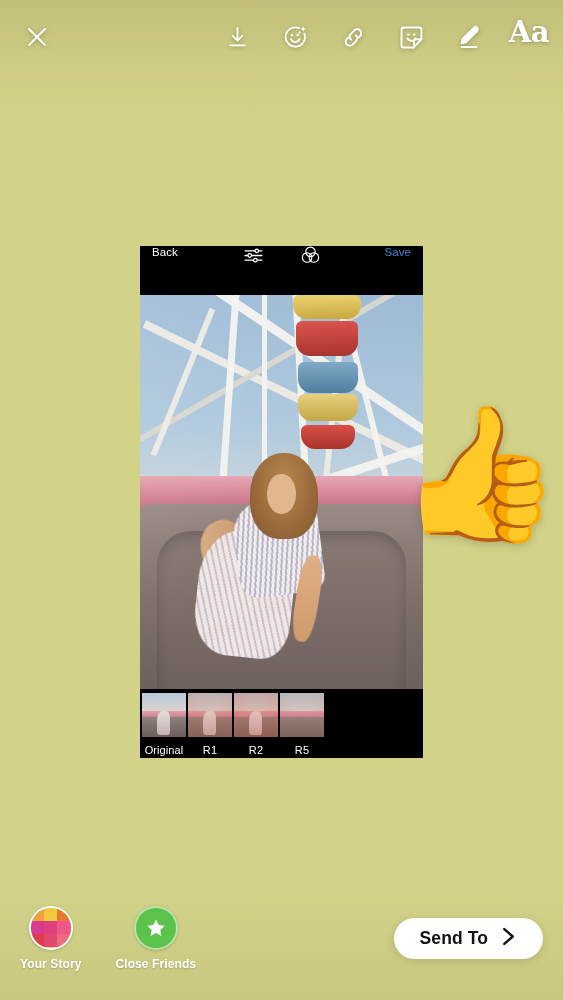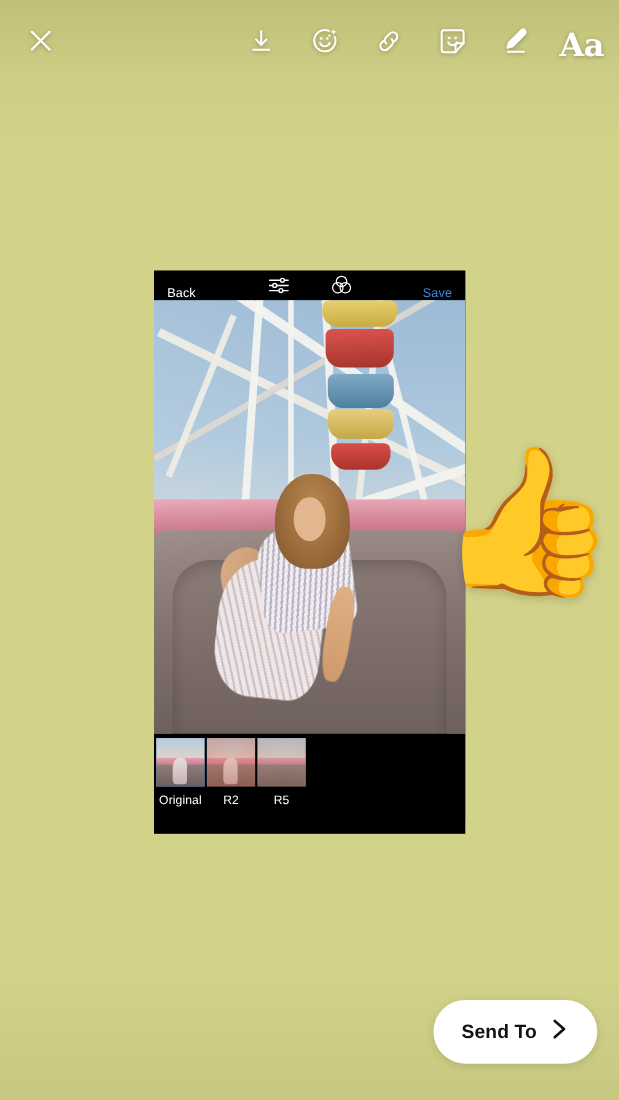--- a/index.html
+++ b/index.html
@@ -29,40 +29,40 @@
     z-index:40;
   }
   .tb-icon{
     width:38px; height:38px;
     display:flex; align-items:center; justify-content:center;
     color:#fff;
     filter:drop-shadow(0 1px 2px rgba(0,0,0,.28));
     cursor:pointer;
   }
   #top-toolbar .spacer{ flex:1 1 auto; }
-  .tb-right{ display:flex; align-items:flex-end; gap:20px; }
+  .tb-right{ display:flex; align-items:flex-start; gap:20px; }
   .aa-text{
     font-family:"DejaVu Serif", serif;
     font-weight:700; font-size:29px; line-height:1;
     color:#fff; letter-spacing:-.5px;
     filter:drop-shadow(0 1px 2px rgba(0,0,0,.28));
   }
 
   
   #photo-editor-card{
     position:absolute;
     left:140px; top:246px;
     width:283px; height:512px;
     background:#000;
     overflow:hidden;
     z-index:10;
   }
   #editor-header{
-    height:27px; background:#000;
-    display:flex; align-items:flex-end;
+    height:49px; background:#000;
+    display:flex; align-items:flex-start;
     padding:0 12px;
     position:relative;
   }
   #editor-header .back-label{
     color:#fff; font-size:11.5px; letter-spacing:.1px;
   }
   #editor-header .hdr-center{
     position:absolute; left:0; right:0;
     display:flex; align-items:center; justify-content:center; gap:38px;
     pointer-events:none;
@@ -236,21 +236,21 @@
   .avatar-cf{
     width:44px; height:44px; border-radius:50%;
     background:#5bc24a;
     border:2px solid rgba(255,255,255,.55);
     display:flex; align-items:center; justify-content:center;
     box-shadow:0 1px 3px rgba(0,0,0,.18);
   }
   #send-to-button{
     margin-left:auto;
     background:#fff; color:#111;
-    height:58px; min-width:140px;
+    height:41px; min-width:140px;
     border-radius:29px;
     display:flex; align-items:center; justify-content:flex-end; gap:12px;
     padding:0 26px;
     box-shadow:0 2px 8px rgba(0,0,0,.13);
     cursor:pointer;
   }
   #send-to-button .send-label{
     font-size:17.5px; font-weight:700; letter-spacing:.1px; color:#121212;
   }
 </style>
@@ -391,20 +391,30 @@
           <div class="ft-sky"></div>
             <div class="ft-pink"></div>
             <div class="ft-body"></div>
             <div class="ft-fig"></div>
           <div class="ft-overlay"></div>
         </div>
         <div class="filter-label">Original</div>
       </div>
 
 
+      <div class="filter-item">
+        <div class="filter-thumb">
+          <div class="ft-sky"></div>
+            <div class="ft-pink"></div>
+            <div class="ft-body"></div>
+            <div class="ft-fig"></div>
+          <div class="ft-overlay tint-r1"></div>
+        </div>
+        <div class="filter-label">R1</div>
+      </div>
 
       <div class="filter-item">
         <div class="filter-thumb">
           <div class="ft-sky"></div>
             <div class="ft-pink"></div>
             <div class="ft-body"></div>
             <div class="ft-fig"></div>
           <div class="ft-overlay tint-r2"></div>
         </div>
         <div class="filter-label">R2</div>
@@ -421,21 +431,43 @@
         </div>
         <div class="filter-label">R5</div>
       </div>
     </div>
   </div>
 
   <div id="thumbsup-sticker">👍</div>
 
   <div id="bottom-bar">
 
-
+    <div class="audience-item">
+      <div class="avatar-story">
+        <div class="grid-cell" style="left: 0px; top: 0px; background: rgb(242, 161, 60);"></div>
+        <div class="grid-cell" style="left: 33.33%; top: 0px; background: rgb(240, 201, 63);"></div>
+        <div class="grid-cell" style="left: 66.66%; top: 0px; background: rgb(232, 121, 47);"></div>
+        <div class="grid-cell" style="left: 0px; top: 33.33%; background: rgb(217, 59, 142);"></div>
+        <div class="grid-cell" style="left: 33.33%; top: 33.33%; background: rgb(224, 64, 124);"></div>
+        <div class="grid-cell" style="left: 66.66%; top: 33.33%; background: rgb(240, 86, 138);"></div>
+        <div class="grid-cell" style="left: 0px; top: 66.66%; background: rgb(224, 58, 78);"></div>
+        <div class="grid-cell" style="left: 33.33%; top: 66.66%; background: rgb(225, 74, 110);"></div>
+        <div class="grid-cell" style="left: 66.66%; top: 66.66%; background: rgb(239, 106, 125);"></div>
+      </div>
+      <div class="audience-label">Your Story</div>
+    </div>
+
+    <div class="audience-item">
+      <div class="avatar-cf">
+        <svg width="22" height="22" viewBox="0 0 24 24" fill="#ffffff">
+          <path d="M12 2.6l2.9 6.0 6.6.9-4.8 4.6 1.2 6.5-5.9-3.2-5.9 3.2 1.2-6.5L2.5 9.5l6.6-.9z"></path>
+        </svg>
+      </div>
+      <div class="audience-label">Close Friends</div>
+    </div>
 
     <div id="send-to-button">
       <span class="send-label">Send To</span>
       <span>
         <svg width="17" height="21" viewBox="0 0 16 20" fill="none" stroke="#121212" stroke-width="2.3" stroke-linecap="round" stroke-linejoin="round">
           <polyline points="4,3 12,10 4,17"></polyline>
         </svg>
       </span>
     </div>
   </div>

